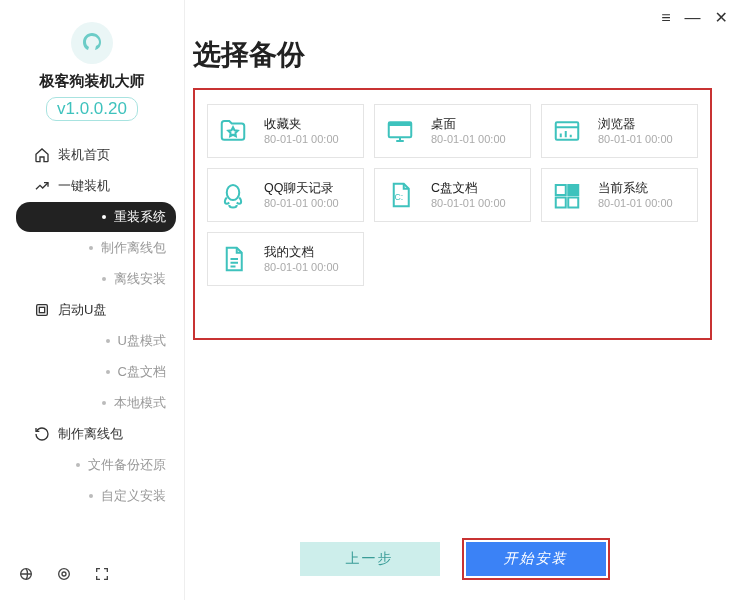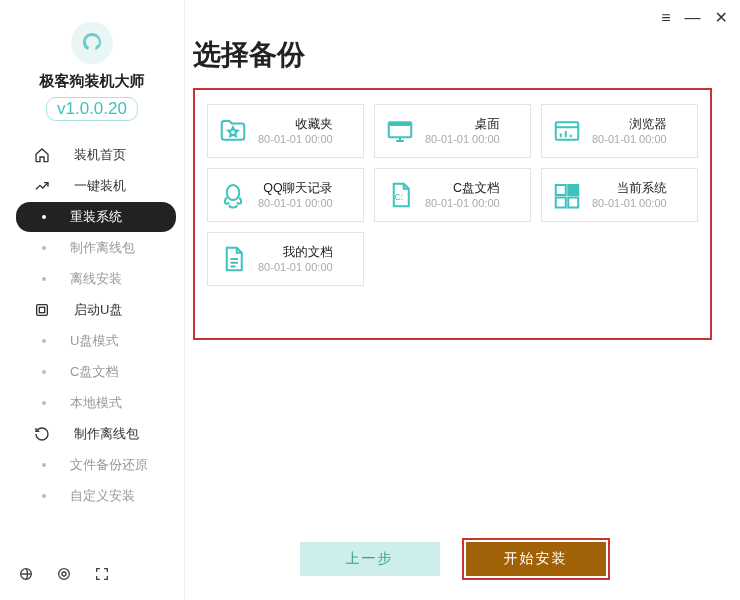--- a/index.html
+++ b/index.html
@@ -27,26 +27,26 @@
     display: flex; align-items: center; justify-content: center;
   }
   .app-name { font-size: 15px; font-weight: bold; color: #222; margin-bottom: 6px; }
   .version {
     display: inline-block; font-size: 17px; color: #3ec2bd;
     border: 1px solid #a8e3e0; border-radius: 10px;
     padding: 1px 10px; margin-bottom: 18px;
   }
   .nav { font-size: 13px; padding-left: 8px; }
   .nav-item {
-    display: flex; align-items: center; gap: 24px;
+    display: flex; align-items: center; gap: 8px;
     padding: 6px 10px 6px 18px; color: #333; cursor: pointer;
     border-radius: 14px; margin: 1px 8px 1px 8px;
   }
   .nav-item.group { font-weight: 500; }
-  .nav-item.child { color: #999; padding-left: 26px; }
+  .nav-item.child { color: #999; padding-left: 26px; justify-content: flex-end; }
   .nav-item .dot {
     width: 4px; height: 4px; border-radius: 50%; background: #bbb;
     flex-shrink: 0;
   }
   .nav-item.active {
     background: #222; color: #fff;
   }
   .nav-item.active .dot { background: #fff; }
   .nav-icon { width:16px; height:16px; flex-shrink:0; }
   .bottom-icons {
@@ -69,41 +69,41 @@
   .grid-wrap {
     border: 2px solid #c83232; padding: 14px 12px 38px 12px;
     height: 252px;
   }
   .grid {
     display: grid; grid-template-columns: repeat(3, 1fr);
     gap: 10px 10px;
   }
   .card {
     border: 1px solid #e4e4e4; height: 54px;
-    display: flex; align-items: center; gap: 10px;
-    padding: 0 10px; cursor: pointer; text-align: right;
+    display: flex; align-items: center; gap: 16px;
+    padding: 0 10px; cursor: pointer;
   }
   .card-icon {
     width: 30px; height: 30px; flex-shrink:0; color:#3ec2bd;
   }
   .card-text { display:flex; flex-direction:column; line-height:1.3; }
   .card-title { font-size: 12.5px; color:#222; }
   .card-date { font-size: 11px; color:#aaa; }
   .buttons {
     position:absolute; bottom: 24px; left:0; right:0;
     display:flex; justify-content:center; gap: 26px;
   }
   .btn {
     width: 140px; height: 34px; font-size: 14px; border:none;
     cursor:pointer; letter-spacing: 2px;
   }
   .btn-prev { background:#cdeeeb; color:#3a9d98; }
   .btn-start {
-    background:#a16207; color:#fff;
-    outline: 2px solid #c83232; outline-offset: 2px;
+    background:#3b82f6; color:#fff;
+    outline: 2px solid #c83232; outline-offset: 2px; font-style: italic;
   }
 </style>
 </head>
 <body>
 
 <div class="window-controls">
   <span>≡</span>
   <span>—</span>
   <span>✕</span>
 </div>

